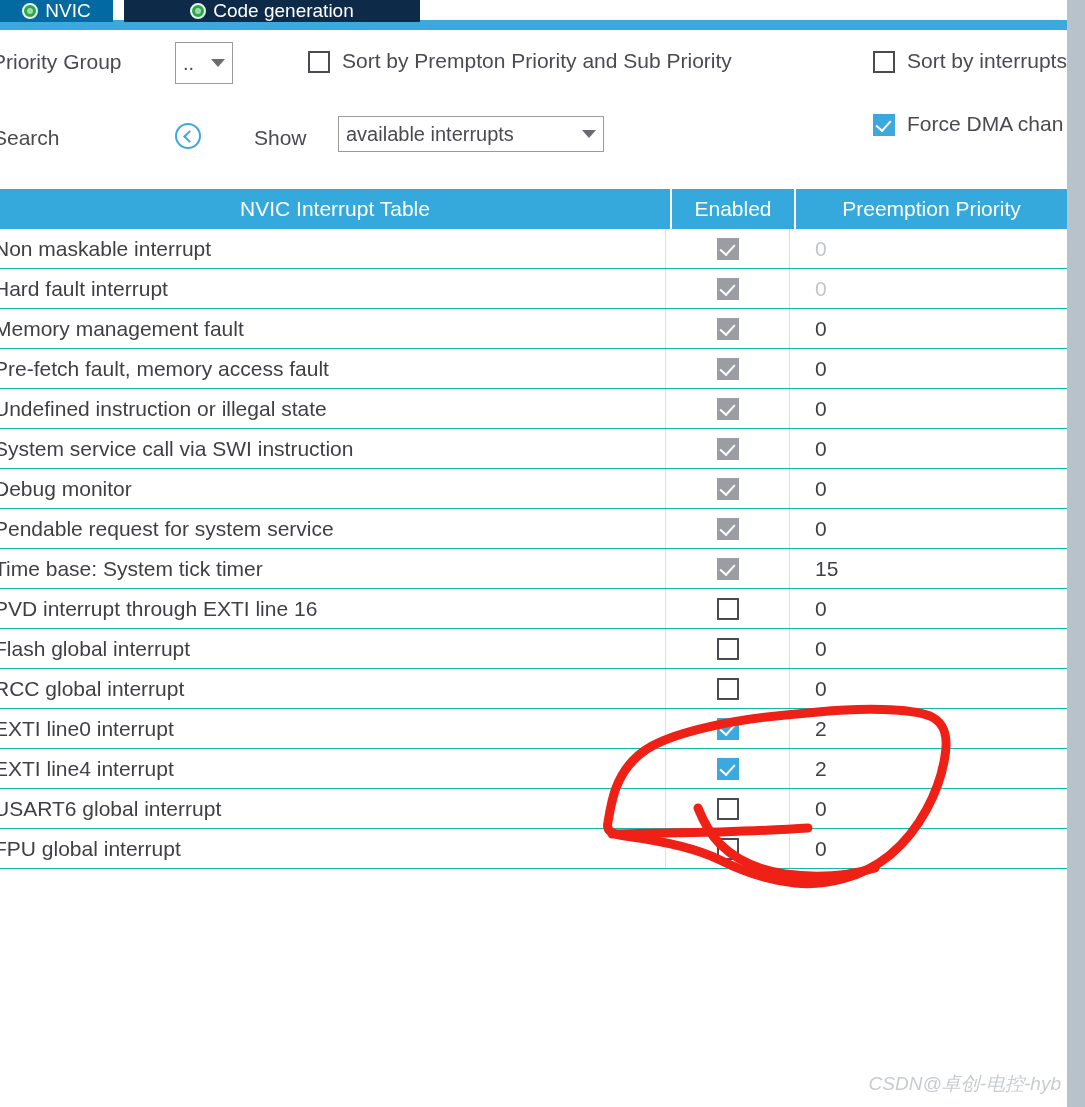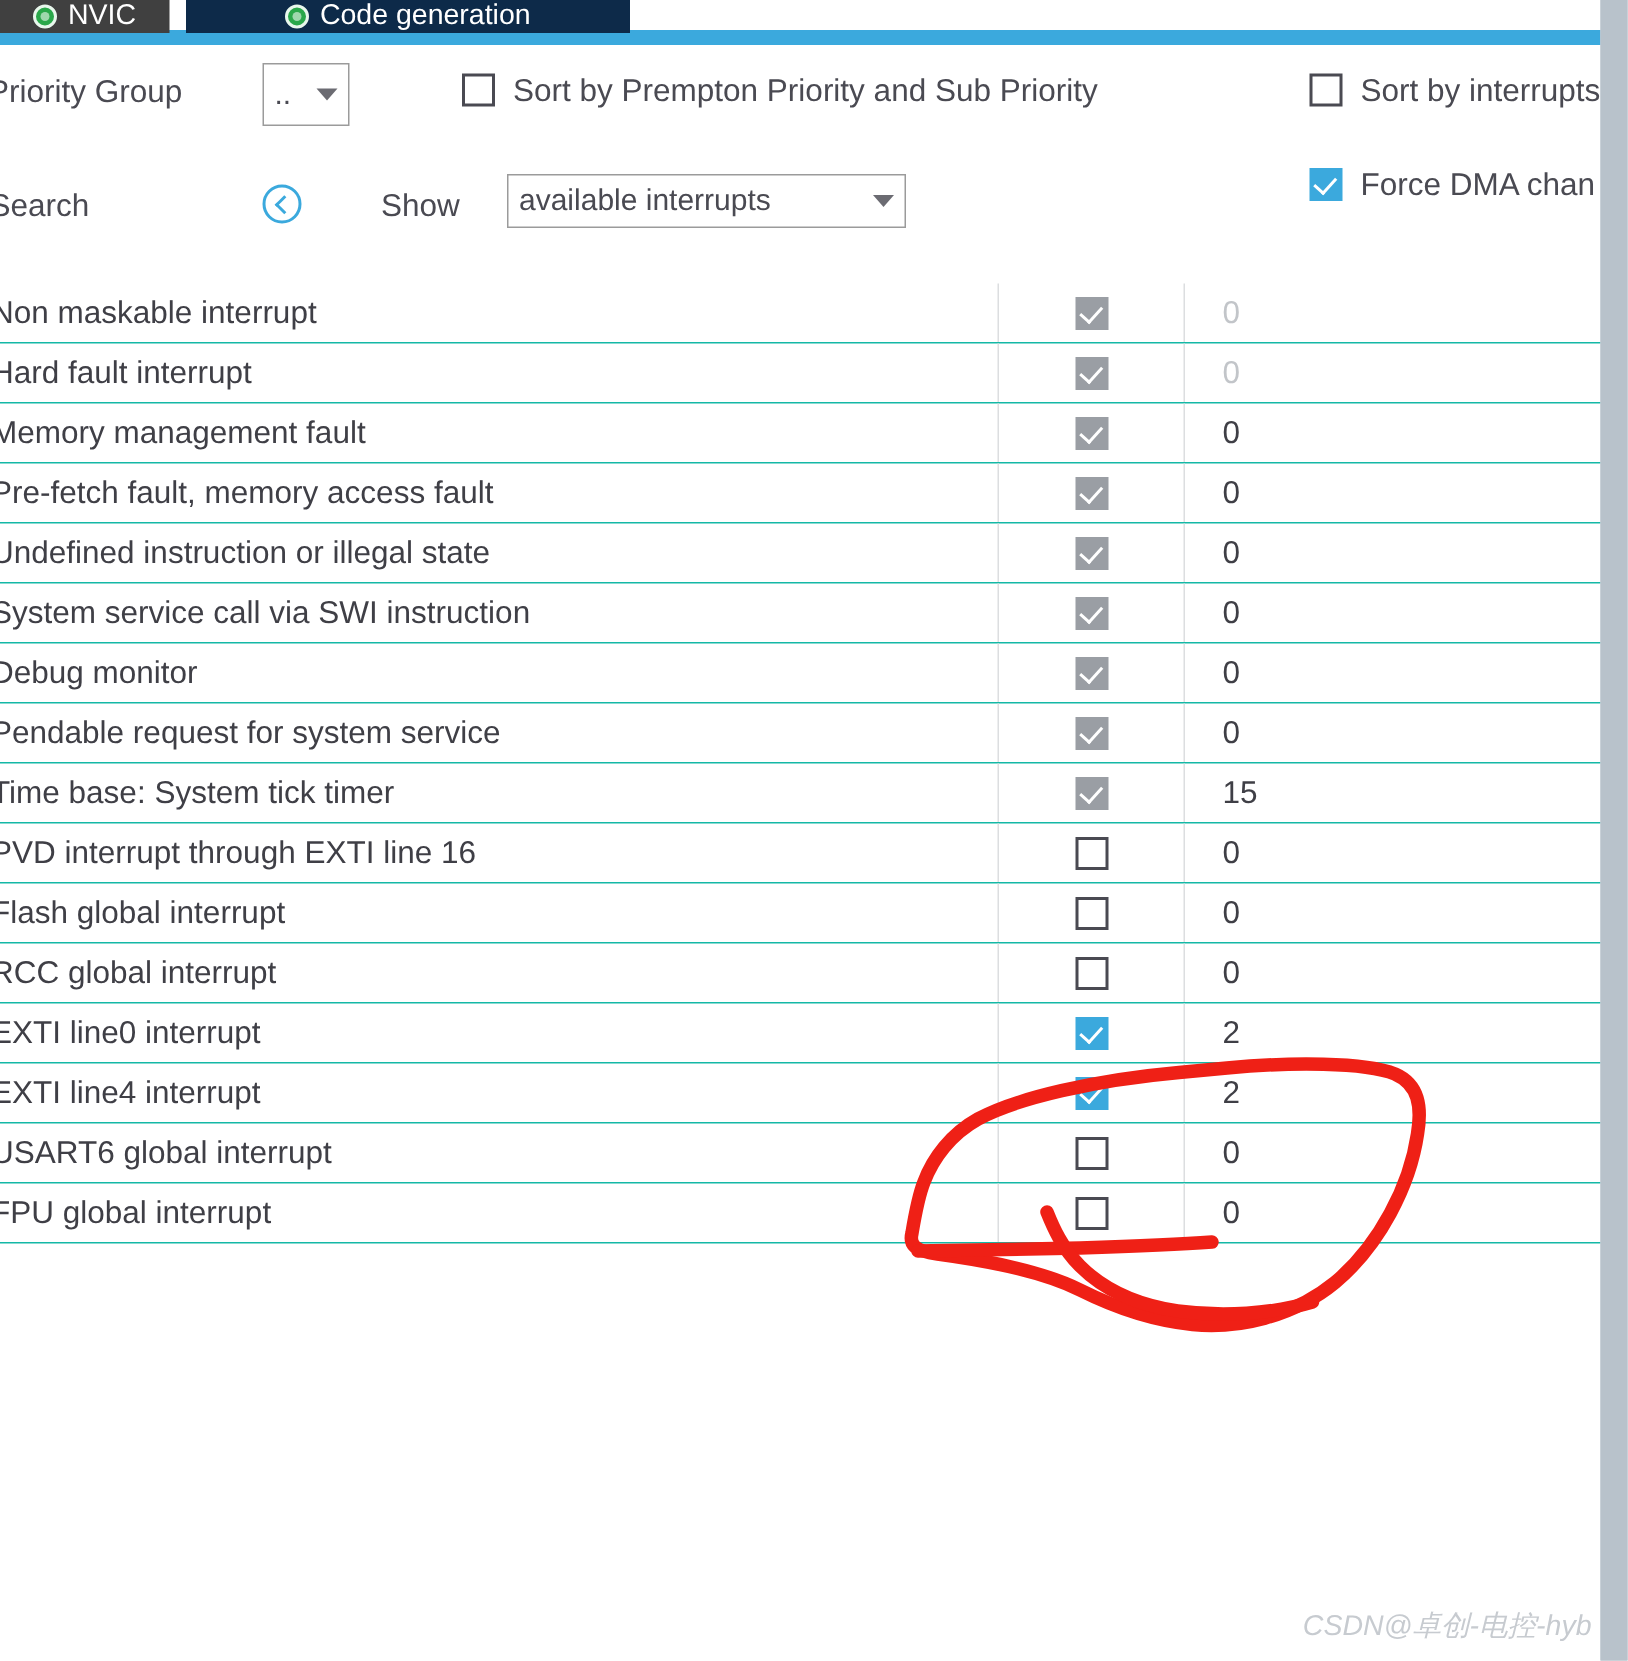--- a/index.html
+++ b/index.html
@@ -41,21 +41,21 @@
     padding: 0 14px;
     box-sizing: border-box;
     font-size: 19px;
     color: #ffffff;
     white-space: nowrap;
     overflow: hidden;
   }
   .tab.active {
     left: 0;
     width: 113px;
-    background: #404040;
+    background: #0369a1;
     justify-content: center;
   }
   .tab.inactive {
     left: 124px;
     width: 296px;
     background: #0d2a49;
     justify-content: center;
   }
   .tab-dot {
     width: 16px;
@@ -145,21 +145,21 @@
     border-right: 7px solid transparent;
     border-top: 8px solid #6b6b72;
     margin-left: 6px;
     flex: none;
   }
 
   
   .cb-wrap {
     position: absolute;
     display: flex;
-    align-items: flex-start;
+    align-items: flex-end;
     gap: 12px;
     white-space: nowrap;
     padding-left: 43px;
   }
   .cb-sort-premption { left: 265px; top: 17px; }
   .cb-sort-interrupts { left: 830px; top: 17px; }
   .cb-force-dma { left: 830px; top: 4px; }
 
   .box {
     width: 22px; height: 22px;
@@ -373,20 +373,25 @@
     </div>
 
     <div class="cb-wrap cb-force-dma">
       <span class="box checked-blue"></span>
       <span class="lbl">Force DMA chan</span>
     </div>
   </div>
 </div>
 
 <div class="table">
+  <div class="thead">
+    <div class="th c-name">NVIC Interrupt Table</div>
+    <div class="th c-enabled">Enabled</div>
+    <div class="th c-prio">Preemption Priority</div>
+  </div>
   <div class="tbody" id="table-body">
       <div class="tr">
         <div class="td c-name">Non maskable interrupt</div>
         <div class="td c-enabled">
           <span class="rbox disabled-checked"></span>
         </div>
         <div class="td c-prio dim">0</div>
       </div>
       <div class="tr">
         <div class="td c-name">Hard fault interrupt</div>

